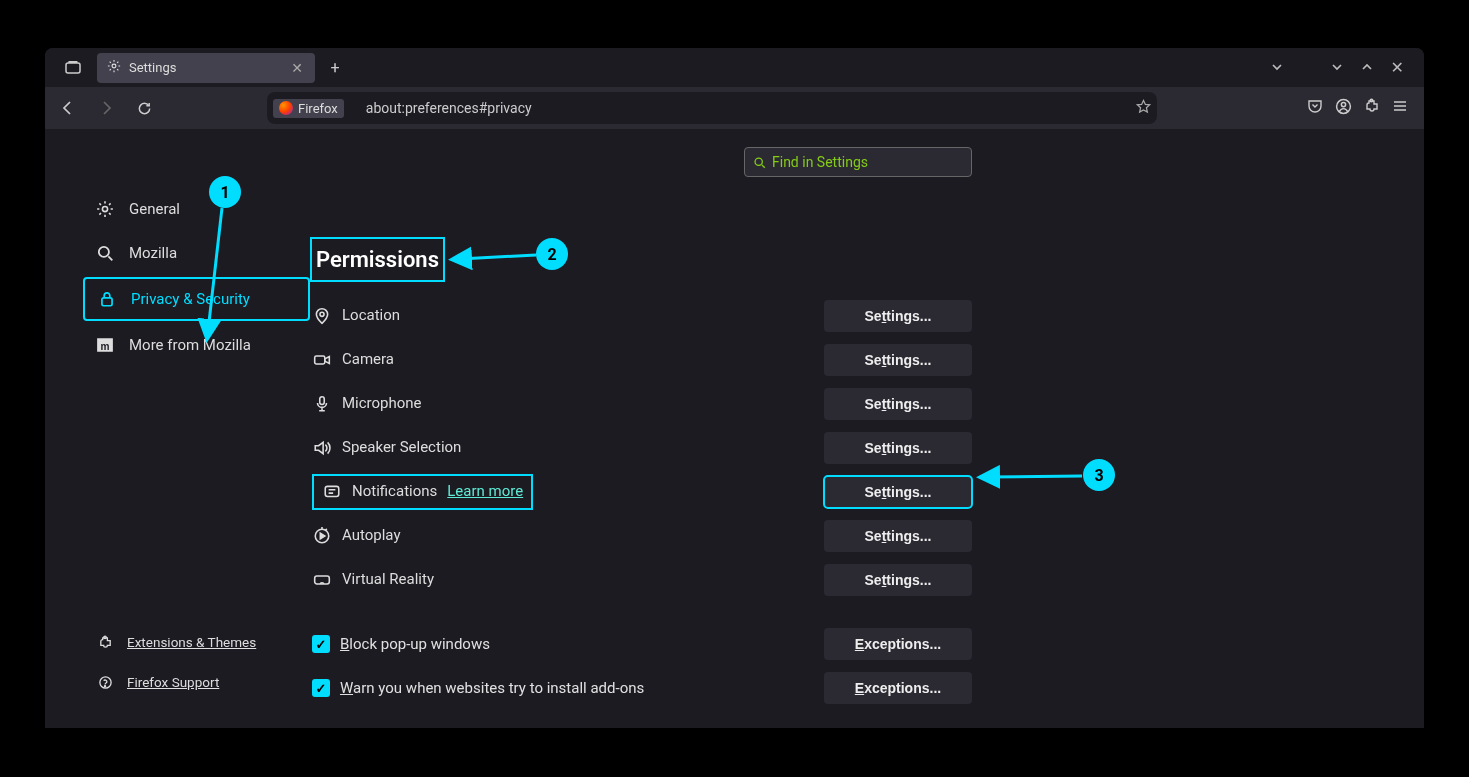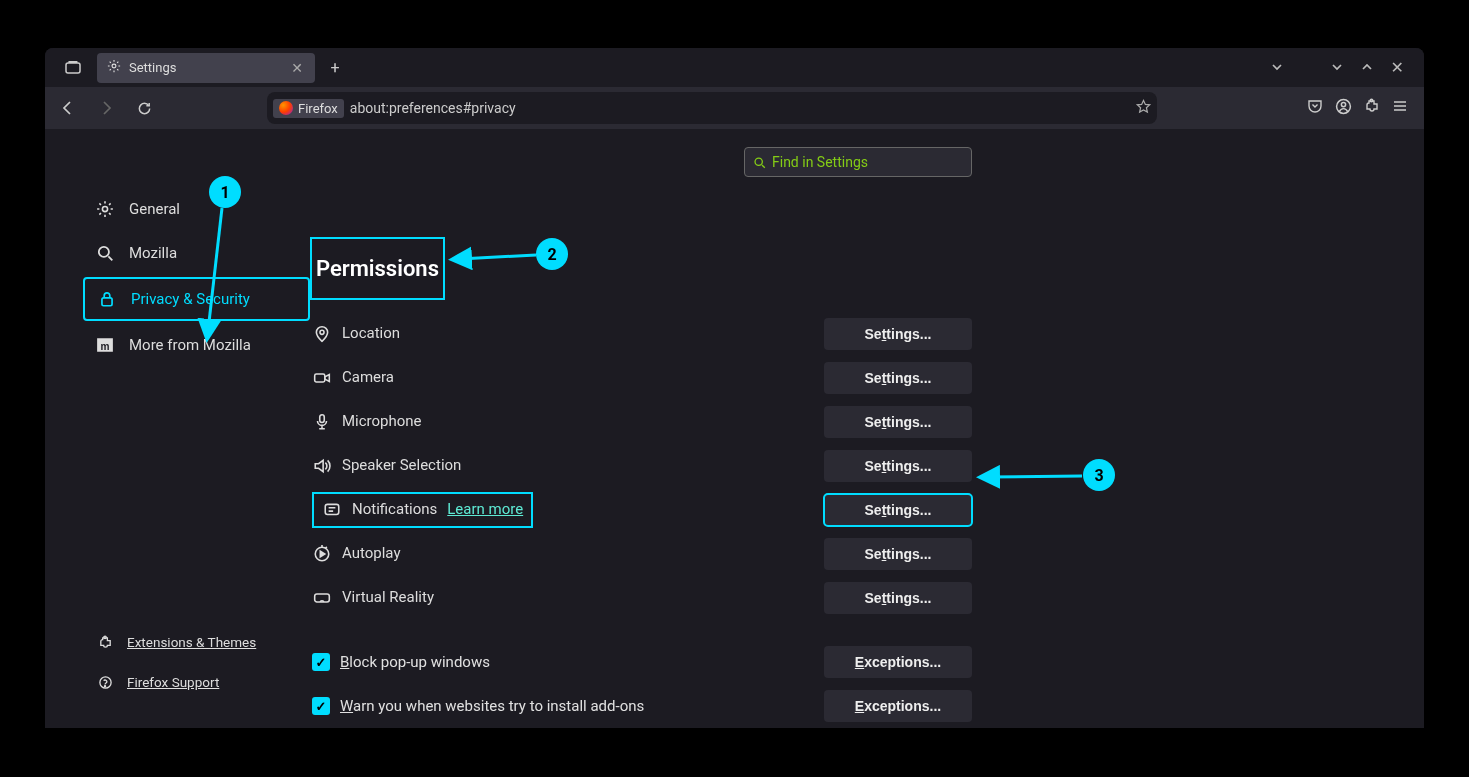--- a/index.html
+++ b/index.html
@@ -88,21 +88,21 @@
 .urlbar {
   flex: 1;
   max-width: 890px;
   margin-left: 100px;
   height: 32px;
   background: #1c1b22;
   border-radius: 8px;
   display: flex;
   align-items: center;
   padding: 0 6px;
-  gap: 6px;
+  gap: 22px;
   color: #ddd;
 }
 .urlbar-badge {
   background: #42414d;
   border-radius: 3px;
   padding: 2px 6px;
   display: flex;
   align-items: center;
   gap: 5px;
   font-size: 13px;
@@ -182,21 +182,21 @@
   gap: 6px;
   color: #84cc16;
   font-size: 14px;
 }
 .section-title {
   font-size: 22px;
   font-weight: 600;
   color: #fff;
   border: 2px solid #00ddff;
   display: inline-block;
-  padding: 17px 4px;
+  padding: 8px 4px;
   margin: 60px 0 12px 0;
 }
 .perm-list { padding-left: 2px; width: 662px; }
 .perm-row {
   display: flex;
   align-items: center;
   height: 44px;
 }
 .perm-left {
   display: flex;

